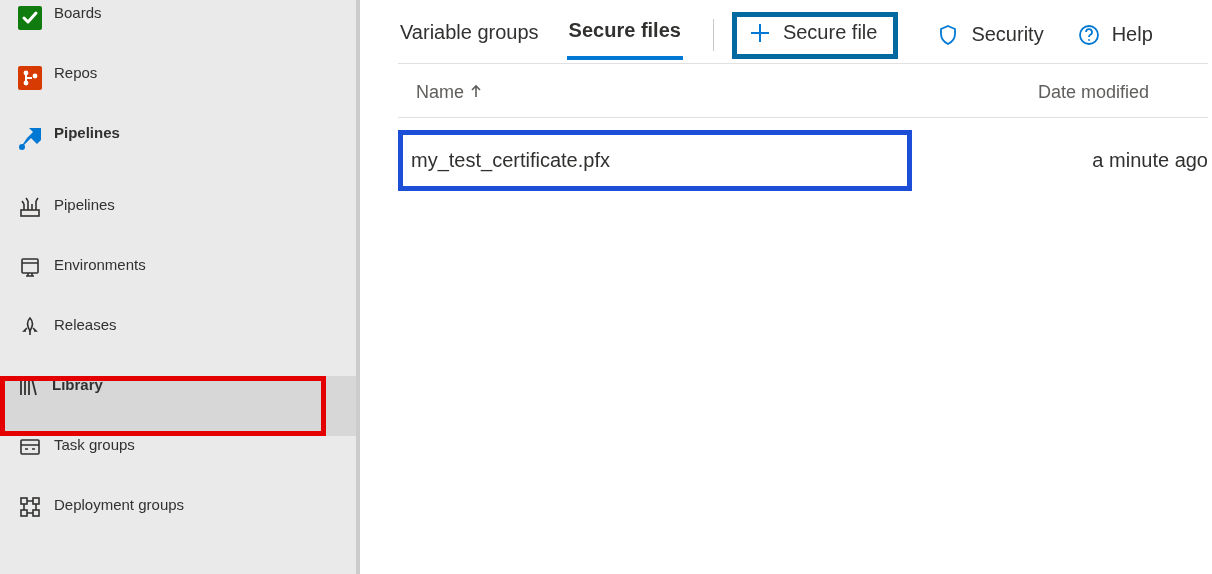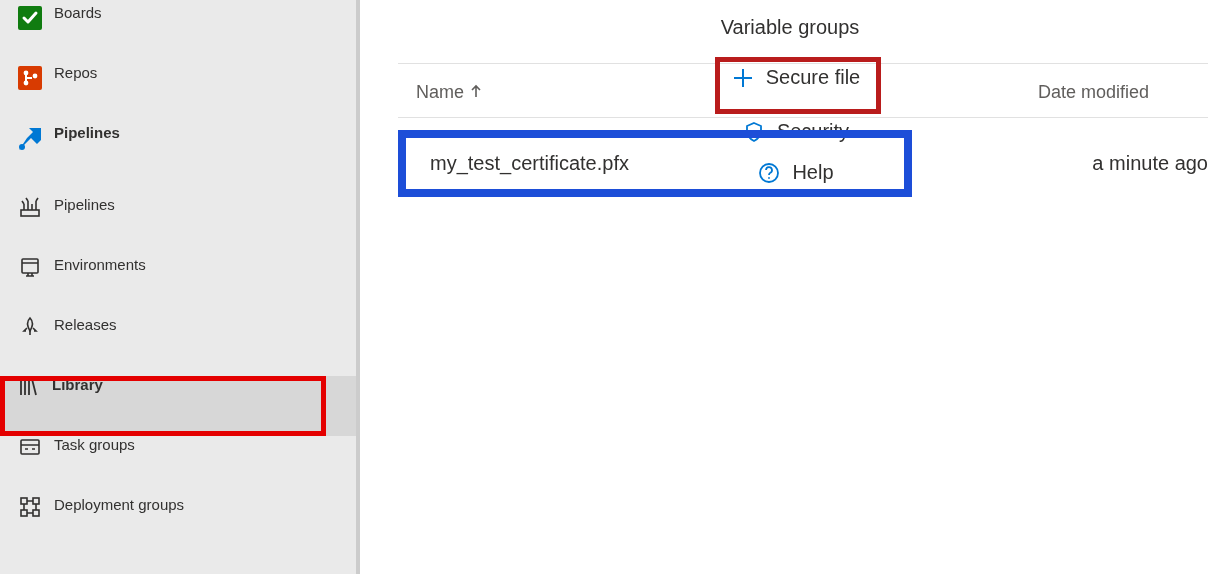--- a/index.html
+++ b/index.html
@@ -49,21 +49,20 @@
   
   .main {
     flex: 1;
     padding: 16px 4px 0 38px;
   }
   .tabs-row {
     display: flex;
     align-items: center;
     height: 48px;
     border-bottom: 1px solid #e1e1e1;
-    flex-direction: column;
   }
   .tab {
     font-size: 20px;
     padding: 0 2px 14px 2px;
     margin-right: 26px;
     cursor: pointer;
     color: #323130;
     position: relative;
   }
   .tab.active {
@@ -80,25 +79,25 @@
     display: inline-flex;
     align-items: center;
     font-size: 20px;
     color: #323130;
     cursor: pointer;
     padding: 4px 10px 14px 10px;
     margin-right: 14px;
   }
   .action-btn .ai { margin-right: 12px; display:flex; align-items:center;}
   .action-btn.secure-file-highlight {
-    border: 5px solid #b91c1c;
-    padding: 4px 16px 20px 12px;
+    border: 5px solid #0369a1;
+    padding: 4px 16px 10px 12px;
     margin-top:-6px;
     margin-bottom: 2px;
-    margin-right: 10px;
+    margin-right: 29px;
   }
 
   
   .thead {
     display: flex;
     align-items: center;
     font-size: 18px;
     color: #605e5c;
     padding: 18px 0 14px 18px;
     border-bottom: 1px solid #e1e1e1;
@@ -112,22 +111,22 @@
     display: flex;
     align-items: center;
     font-size: 20px;
     padding: 12px 0 12px 0;
   }
   .trow .cell-name {
     flex: 1;
     display:flex;
   }
   .trow .name-box {
-    border: 8px solid #1d4ed8;
-    padding: 14px 12px 14px 24px;
+    border: 5px solid #1d4ed8;
+    padding: 14px 12px 14px 8px;
     width: 514px;
   }
   .trow .cell-date { width: 170px; text-align: right; }
 
 </style>
 </head>
 <body>
 
 <nav class="sidebar">
 
@@ -229,20 +228,23 @@
     <span>Deployment groups</span>
   </div>
 
 </nav>
 
 <main class="main">
 
   <div class="tabs-row">
     <div class="tab">
       <span>Variable groups</span>
+    </div>
+    <div class="tab active">
+      <span>Secure files</span>
     </div>
 
     <div class="vsep"></div>
 
     <div class="action-btn secure-file-highlight">
       <span class="ai">
         <svg width="22" height="22" viewBox="0 0 22 22" stroke="#0078d4" stroke-width="2">
           <path d="M11 2 v18 M2 11 h18"></path>
         </svg>
       </span>

